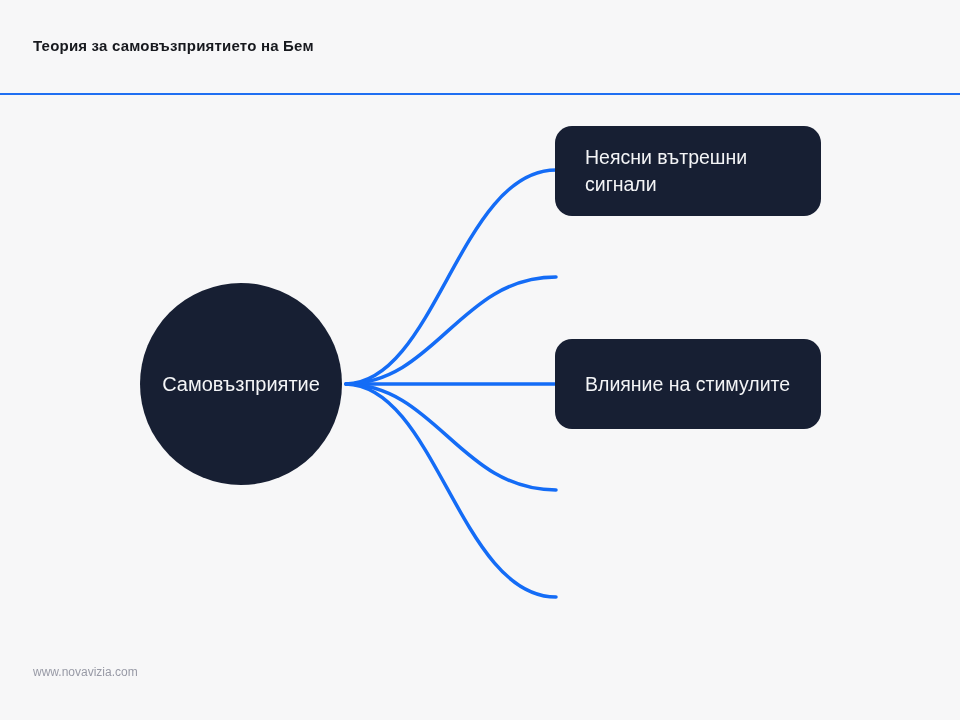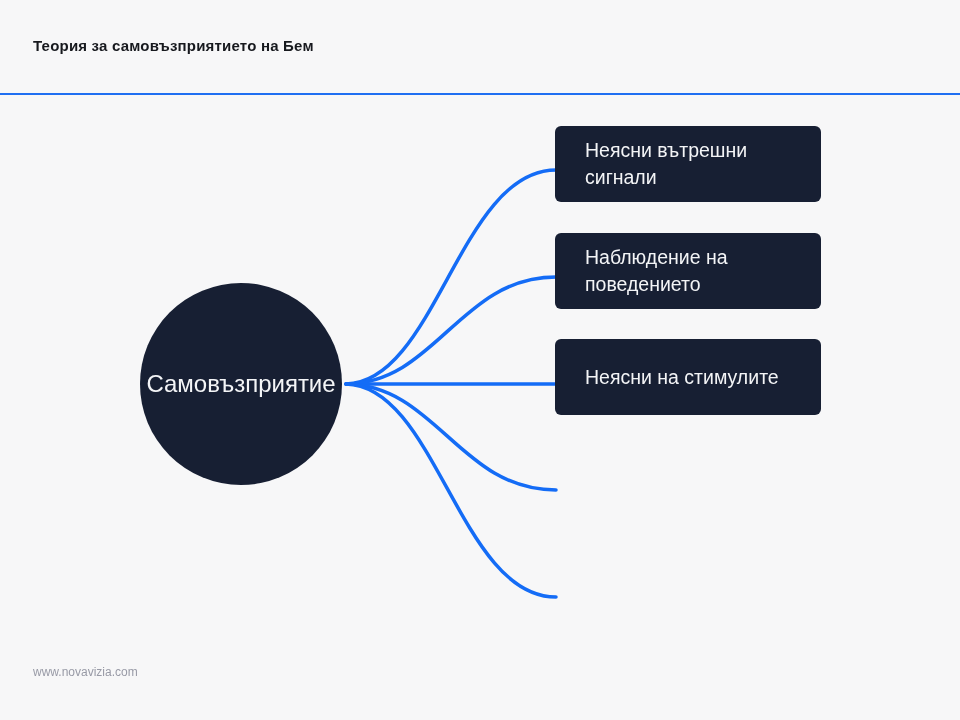--- a/index.html
+++ b/index.html
@@ -25,35 +25,35 @@
     background:#1F6FF2;
   }
   
   .hub{
     position:absolute;left:140px;top:283px;
     width:202px;height:202px;border-radius:50%;
     background:#171F33;
     display:flex;align-items:center;justify-content:center;
   }
   .hub-label{
-    color:#F4F5F7;font-size:24px;font-weight:400;
+    color:#F4F5F7;font-size:20px;font-weight:400;
     white-space:nowrap;
   }
   
   .connectors{
     position:absolute;left:0;top:0;width:960px;height:720px;
     pointer-events:none;
   }
   .connectors path{
     fill:none;stroke:#146CF6;stroke-width:3.5;stroke-linecap:round;
   }
   
   .node{
-    position:absolute;left:555px;width:266px;height:76px;
-    background:#171F33;border-radius:6px;
+    position:absolute;left:555px;width:266px;height:90px;
+    background:#171F33;border-radius:17px;
     display:flex;align-items:center;
     padding:0 22px 0 30px;box-sizing:border-box;
   }
   .node-label{
     color:#F3F4F6;font-size:19.5px;line-height:27px;font-weight:400;
   }
   
   .footer-url{
     position:absolute;left:33px;top:665px;
     font-size:12px;color:#989AA6;
@@ -75,22 +75,19 @@
     <path d="M346,384 C436,386 460,597 556,597"></path>
   </svg>
 
   <div class="hub">
     <span class="hub-label">Самовъзприятие</span>
   </div>
 
   <div class="node" style="top:126px">
     <span class="node-label">Неясни вътрешни сигнали</span>
   </div>
-  <div class="node" style="top:233px">
-    <span class="node-label">Наблюдение на поведението</span>
-  </div>
   <div class="node" style="top:339px">
-    <span class="node-label">Неясни на стимулите</span>
+    <span class="node-label">Влияние на стимулите</span>
   </div>
 
   <div class="footer-url">www.novavizia.com</div>
 
 </div>
 
 </body></html>

